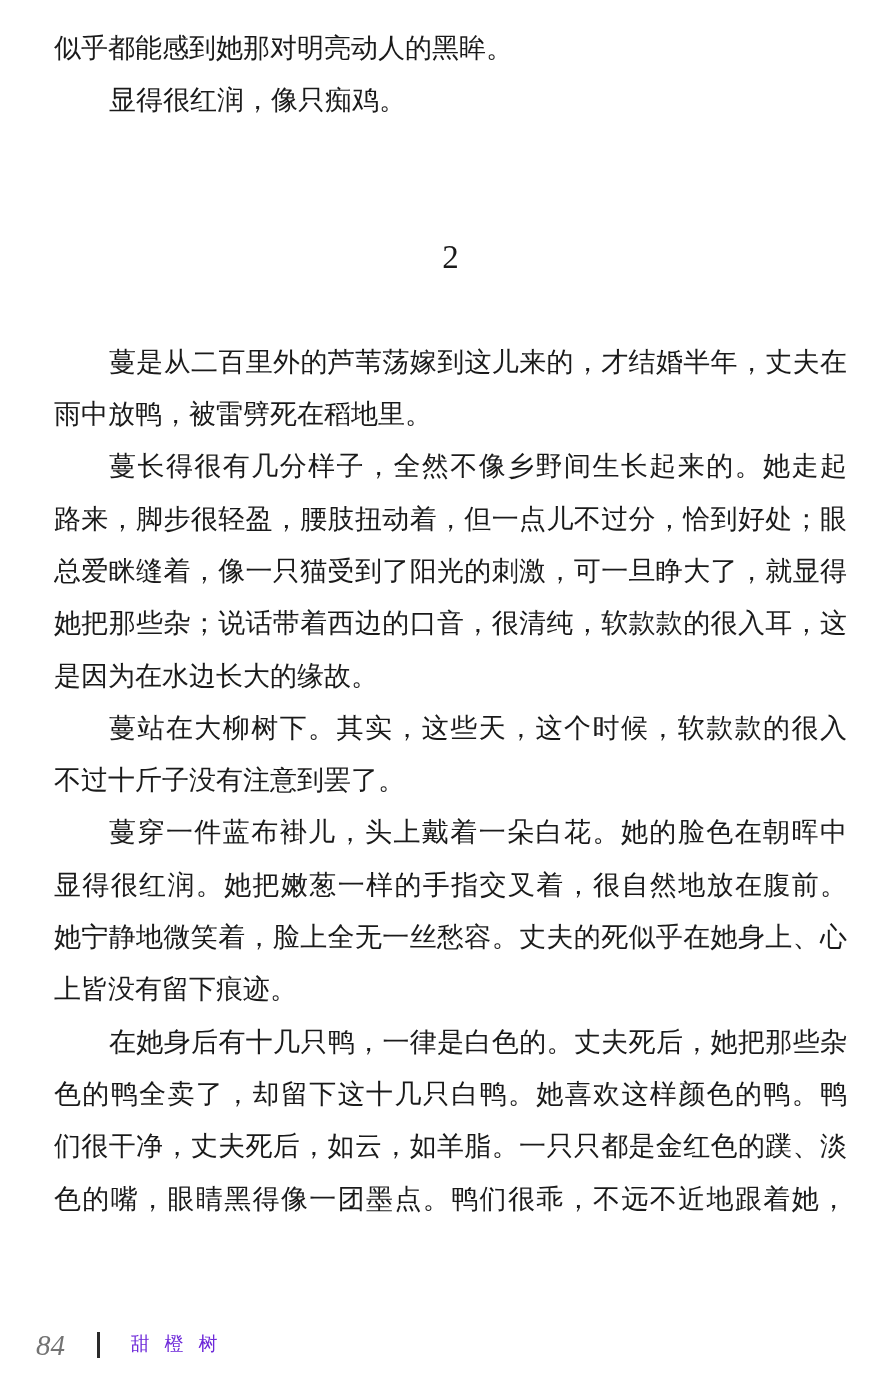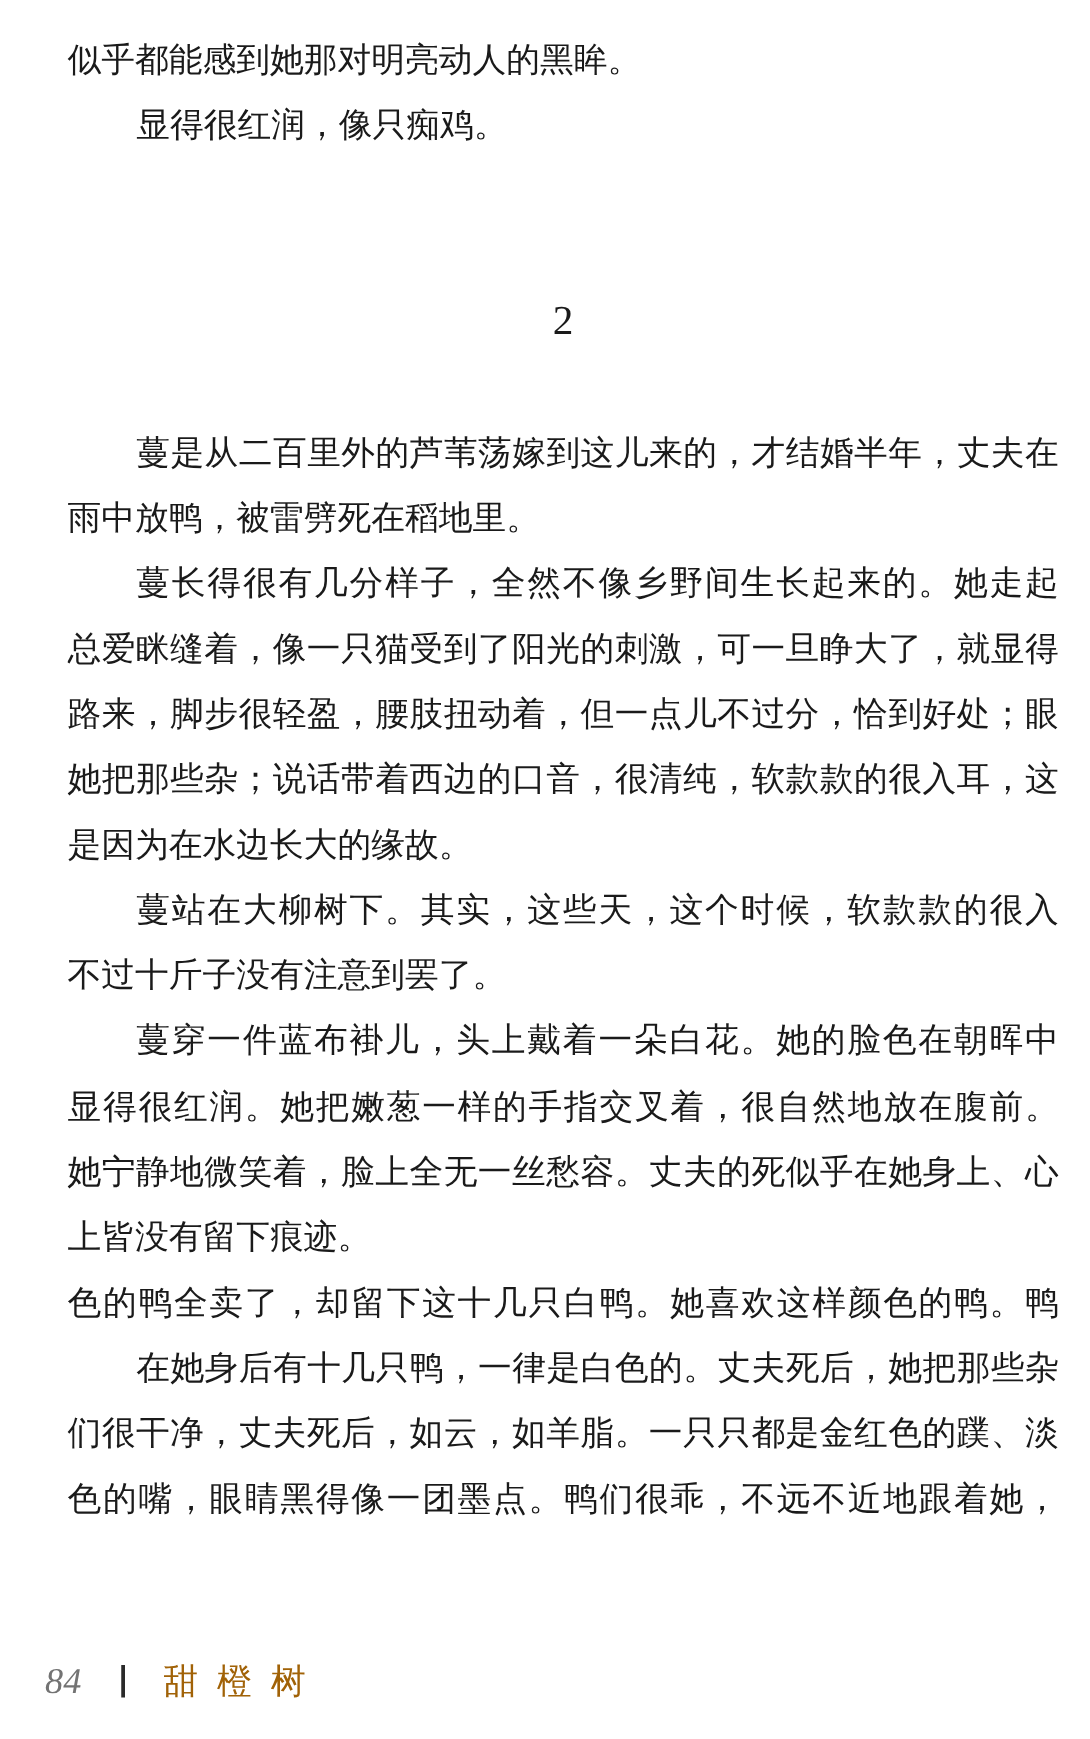--- a/index.html
+++ b/index.html
@@ -64,24 +64,24 @@
     line-height: 36px;
   }
   .footer-sep {
     width: 2.5px;
     height: 26px;
     background: #2a2a2a;
     margin-left: 32px;
     margin-right: 31px;
   }
   .book-title {
-    font-family: Liberation Sans, sans-serif;
-    font-size: 28px;
+    font-family: Liberation Mono, monospace;
+    font-size: 19px;
     letter-spacing: 15px;
-    color: #a16207;
+    color: #6d28d9;
     line-height: 36px;
     white-space: nowrap;
   }
 </style>
 </head>
 <body>
 
 <div class="page">
   <div class="text-body" id="body-container">
       <div class="paragraph">
@@ -90,38 +90,38 @@
       <div class="paragraph">
         <div class="line indent">显得很红润，像只痴鸡。</div>
       </div>
       <div class="section-number">2</div>
       <div class="paragraph">
         <div class="line justify indent">蔓是从二百里外的芦苇荡嫁到这儿来的，才结婚半年，丈夫在</div>
         <div class="line">雨中放鸭，被雷劈死在稻地里。</div>
       </div>
       <div class="paragraph">
         <div class="line justify indent">蔓长得很有几分样子，全然不像乡野间生长起来的。她走起</div>
+        <div class="line justify">路来，脚步很轻盈，腰肢扭动着，但一点儿不过分，恰到好处；眼睛</div>
         <div class="line justify">总爱眯缝着，像一只猫受到了阳光的刺激，可一旦睁大了，就显得</div>
-        <div class="line justify">路来，脚步很轻盈，腰肢扭动着，但一点儿不过分，恰到好处；眼睛</div>
         <div class="line justify">她把那些杂；说话带着西边的口音，很清纯，软款款的很入耳，这大概</div>
         <div class="line">是因为在水边长大的缘故。</div>
       </div>
       <div class="paragraph">
         <div class="line justify indent">蔓站在大柳树下。其实，这些天，这个时候，软款款的很入耳，只</div>
         <div class="line">不过十斤子没有注意到罢了。</div>
       </div>
       <div class="paragraph">
         <div class="line justify indent">蔓穿一件蓝布褂儿，头上戴着一朵白花。她的脸色在朝晖中</div>
         <div class="line justify">显得很红润。她把嫩葱一样的手指交叉着，很自然地放在腹前。</div>
         <div class="line justify">她宁静地微笑着，脸上全无一丝愁容。丈夫的死似乎在她身上、心</div>
         <div class="line">上皆没有留下痕迹。</div>
       </div>
       <div class="paragraph">
+        <div class="line justify indent">在她身后有十几只鸭，一律是白色的。丈夫死后，她把那些杂</div>
         <div class="line justify">色的鸭全卖了，却留下这十几只白鸭。她喜欢这样颜色的鸭。鸭</div>
-        <div class="line justify indent">在她身后有十几只鸭，一律是白色的。丈夫死后，她把那些杂</div>
         <div class="line justify">们很干净，丈夫死后，如云，如羊脂。一只只都是金红色的蹼、淡黄</div>
         <div class="line justify">色的嘴，眼睛黑得像一团墨点。鸭们很乖，不远不近地跟着她，</div>
       </div>
     </div>
   <div class="footer">
     <span class="page-num">84</span>
     <span class="footer-sep"></span>
     <span class="book-title">甜橙树</span>
   </div>
 </div>

